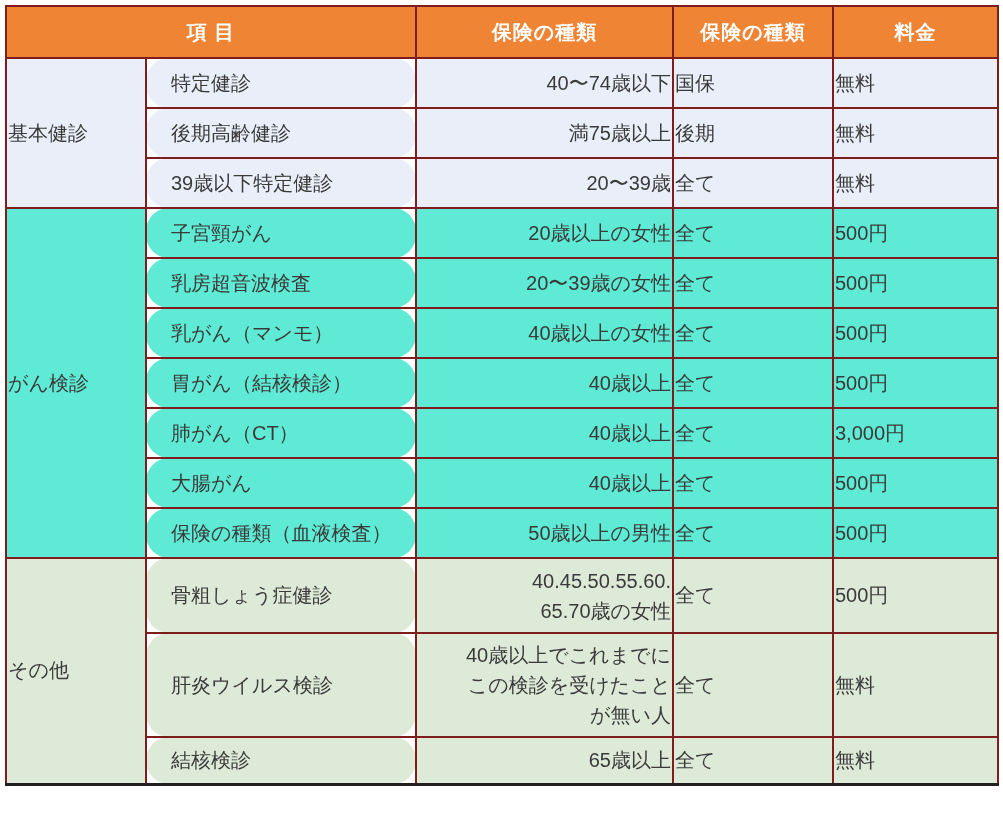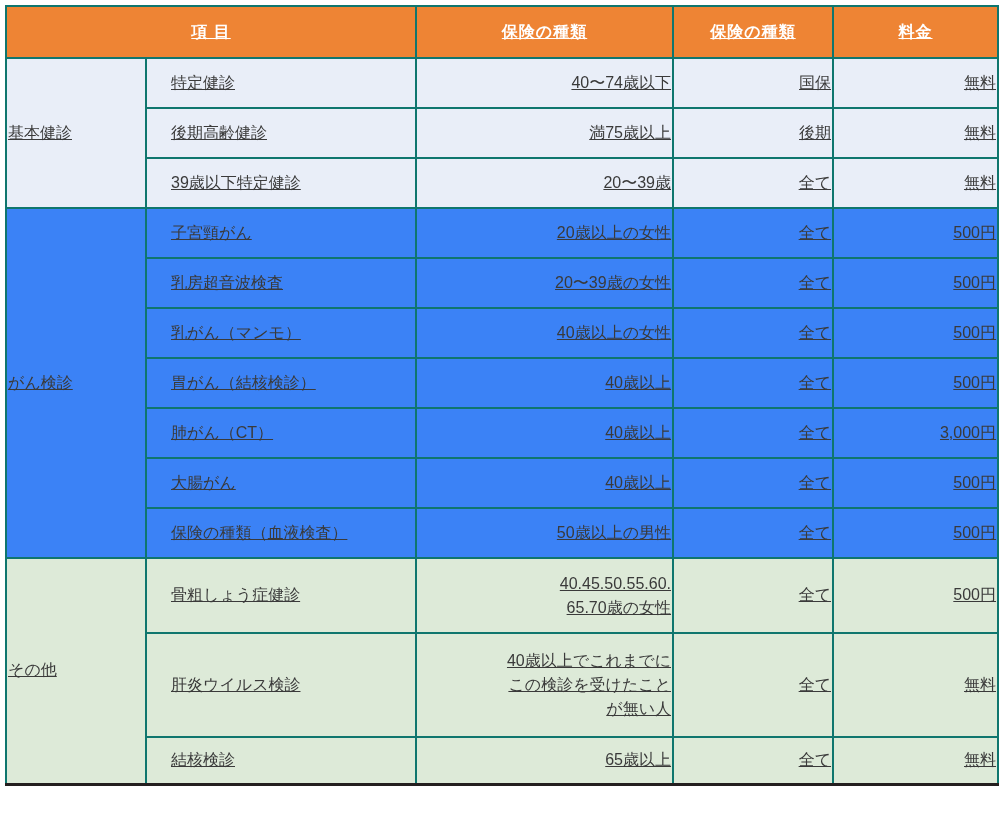--- a/index.html
+++ b/index.html
@@ -18,57 +18,57 @@
     position: absolute;
     left: 5px;
     top: 5px;
     width: 992px;
     border-collapse: collapse;
     table-layout: fixed;
     border: 2px solid #241f1f;
     border-bottom-width: 3px;
   }
   table.checkup th, table.checkup td {
-    border: 2px solid #0f766e;
+    border: 2px solid #7f1d1d;
     vertical-align: middle;
-    font-size: 16px;
+    font-size: 20px;
     color: #3a3a3a;
     overflow: hidden;
-    text-decoration: underline;
   }
   
   tr.head th {
     background: #ee8434;
     color: #ffffff;
     font-weight: bold;
     height: 48px;
     text-align: center;
     letter-spacing: 1px;
   }
   
   .g-blue  td { background: #e9eef8; }
-  .g-peach td { background: #3b82f6; margin-left: 24px; }
+  .g-peach td { background: #5eead4; margin-left: 24px; }
   .g-green td { background: #ddead8; }
 
   td.group-label {
     text-align: left;
     font-size: 18px;
   }
   td.cell-item {
     text-align: left;
     padding-left: 24px;
+    border-radius: 23px;
   }
   td.cell-age {
     text-align: right;
     padding-left: 26px;
     white-space: pre-line;
     line-height: 1.5;
   }
   td.cell-ins, td.cell-fee {
-    text-align: right;
+    text-align: left;
   }
   tr.row-std  { height: 50px; }
   tr.row-med  { height: 75px; }
   tr.row-tall { height: 104px; }
   tr.row-last { height: 47px; }
 </style>
 </head>
 <body>
 
 <div class="page">

